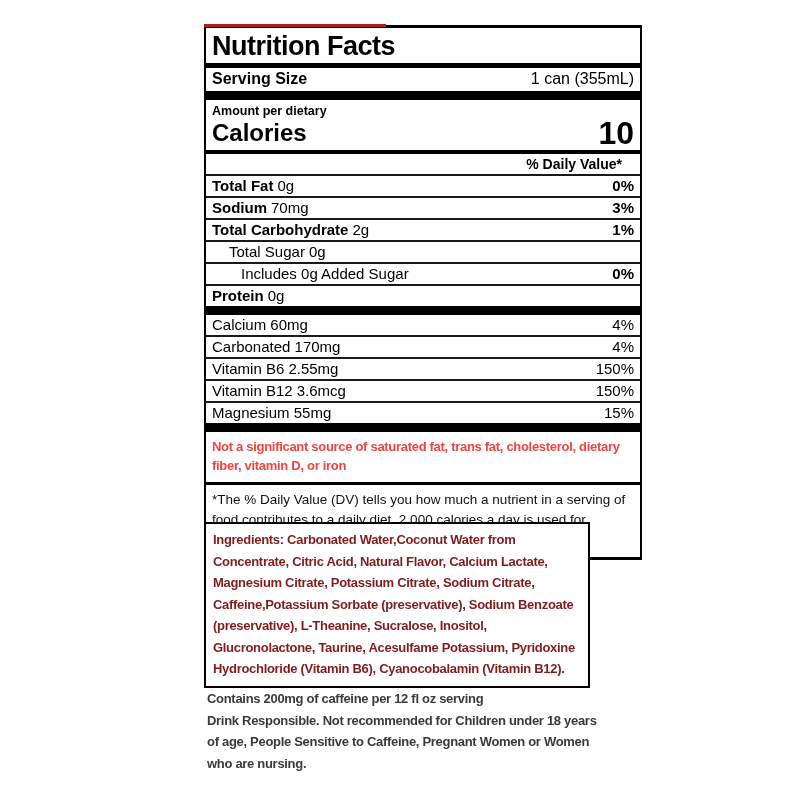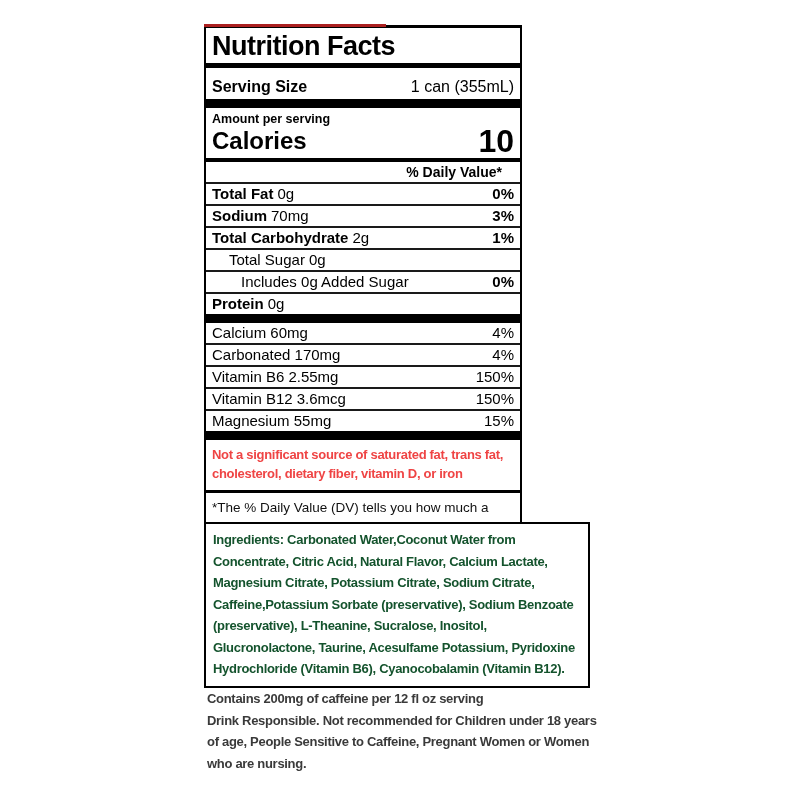--- a/index.html
+++ b/index.html
@@ -8,21 +8,21 @@
     position: relative;
     font-family: "Liberation Sans", sans-serif;
     color: #000;
     overflow: hidden;
   }
   .b { font-weight: bold; }
 
   
   .nf-box {
     position: absolute;
-    left: 204px; top: 25px; width: 318px;
+    left: 204px; top: 25px; width: 438px;
     background: #fff;
     border: 2px solid #000;
     border-top: 3px solid #000;
     border-bottom: 3px solid #000;
   }
   .red-accent {
     position: absolute;
     top: -4px; left: -2px;
     width: 182px; height: 3px;
     background: #ab1f1f;
@@ -31,21 +31,21 @@
     font-size: 27px; font-weight: bold; letter-spacing: -0.5px;
     padding: 3px 6px 2px 6px;
     line-height: 30px;
   }
   .rule5 { height: 5px; background: #000; }
   .rule4 { height: 4px; background: #000; }
   .bar   { height: 9px; background: #000; }
 
   .serving {
     display: flex; justify-content: space-between; align-items: baseline;
-    font-size: 16px; padding: 10px 6px 3px 6px; border-radius: 7px;
+    font-size: 16px; padding: 2px 6px 3px 6px; border-radius: 7px;
   }
   .aps { font-size: 12.5px; font-weight: bold; padding: 4px 6px 0 6px; }
   .cal-row {
     display: flex; justify-content: space-between; 
     padding: 1px 6px 3px 6px;
   }
   .cal-label { font-size: 24px; font-weight: bold; line-height: 28px; }
   .cal-value { font-size: 32px; font-weight: bold; line-height: 28px; }
 
   .dv-header {
@@ -73,21 +73,21 @@
     color: #111;
   }
 
   
   .ing-box {
     position: absolute;
     left: 204px; top: 522px; width: 386px; min-height: 152px;
     border: 2px solid #000;
     padding: 5px 8px 6px 7px;
     font-size: 13px; font-weight: 600; letter-spacing: -0.3px;
-    color: #14532d; line-height: 21.5px;
+    color: #7f1d1d; line-height: 21.5px;
     background: #fff;
   }
   .ing-box .ing-label { font-weight: bold; }
 
   
   .caffeine {
     position: absolute;
     left: 207px; top: 688px; width: 400px;
     font-size: 13px; font-weight: 600; letter-spacing: -0.3px;
     color: #3a3a3a; line-height: 21.5px;
@@ -102,21 +102,21 @@
   <div class="nf-title">Nutrition Facts</div>
   <div class="rule5"></div>
 
   <div class="serving">
     <span class="b">Serving Size</span>
     <span>1 can (355mL)</span>
   </div>
 
   <div class="bar"></div>
 
-  <div class="aps">Amount per serving</div>
+  <div class="aps">Amount per dietary</div>
 
   <div class="cal-row">
     <span class="cal-label">Calories</span>
     <span class="cal-value">10</span>
   </div>
 
   <div class="rule4"></div>
 
   <div class="dv-header">% Daily Value*</div>
 

